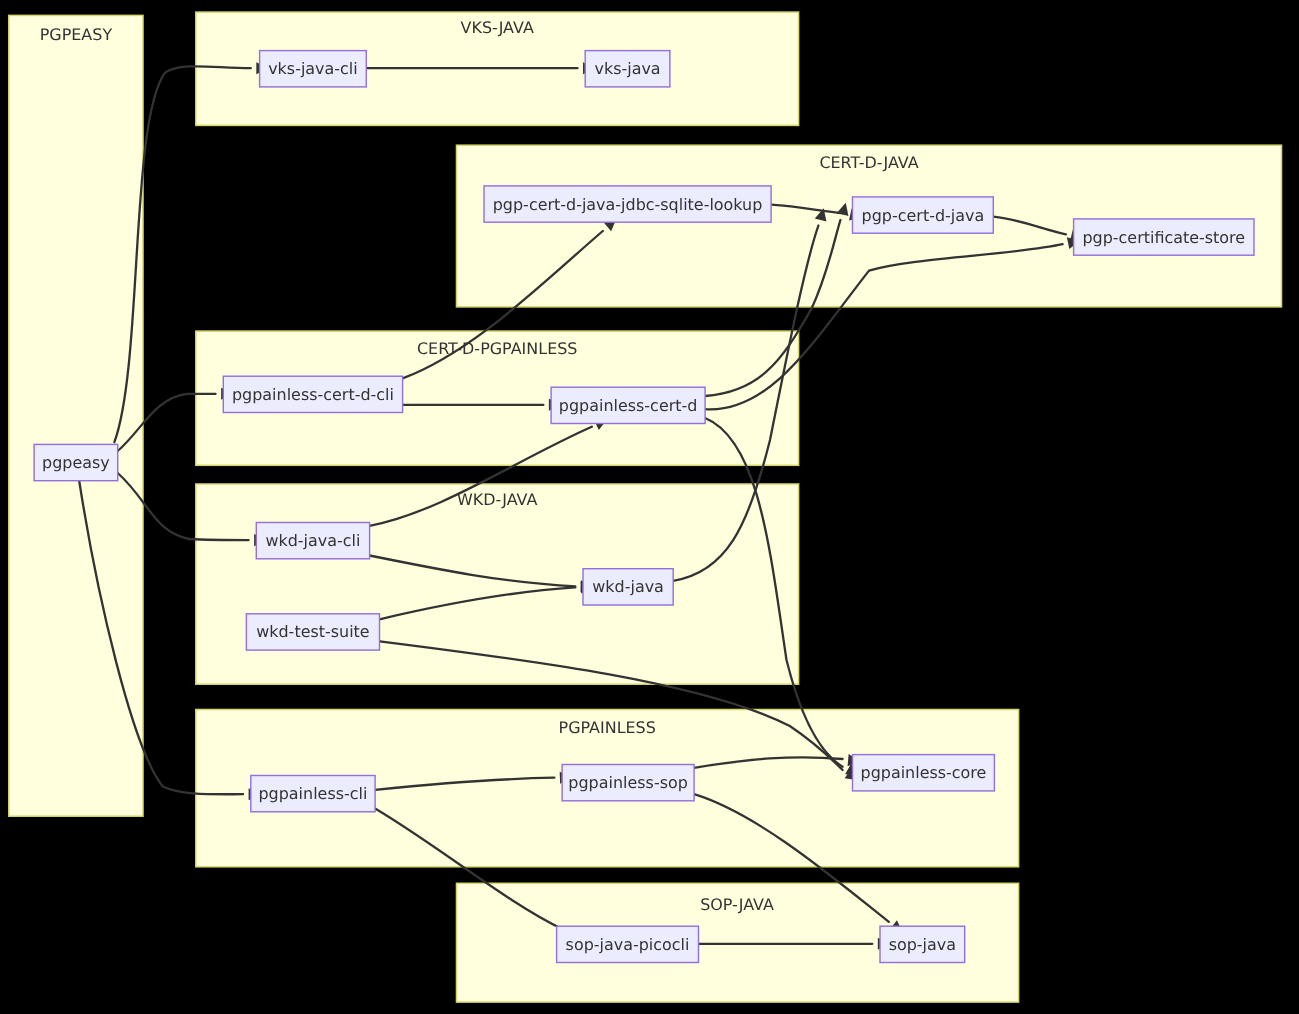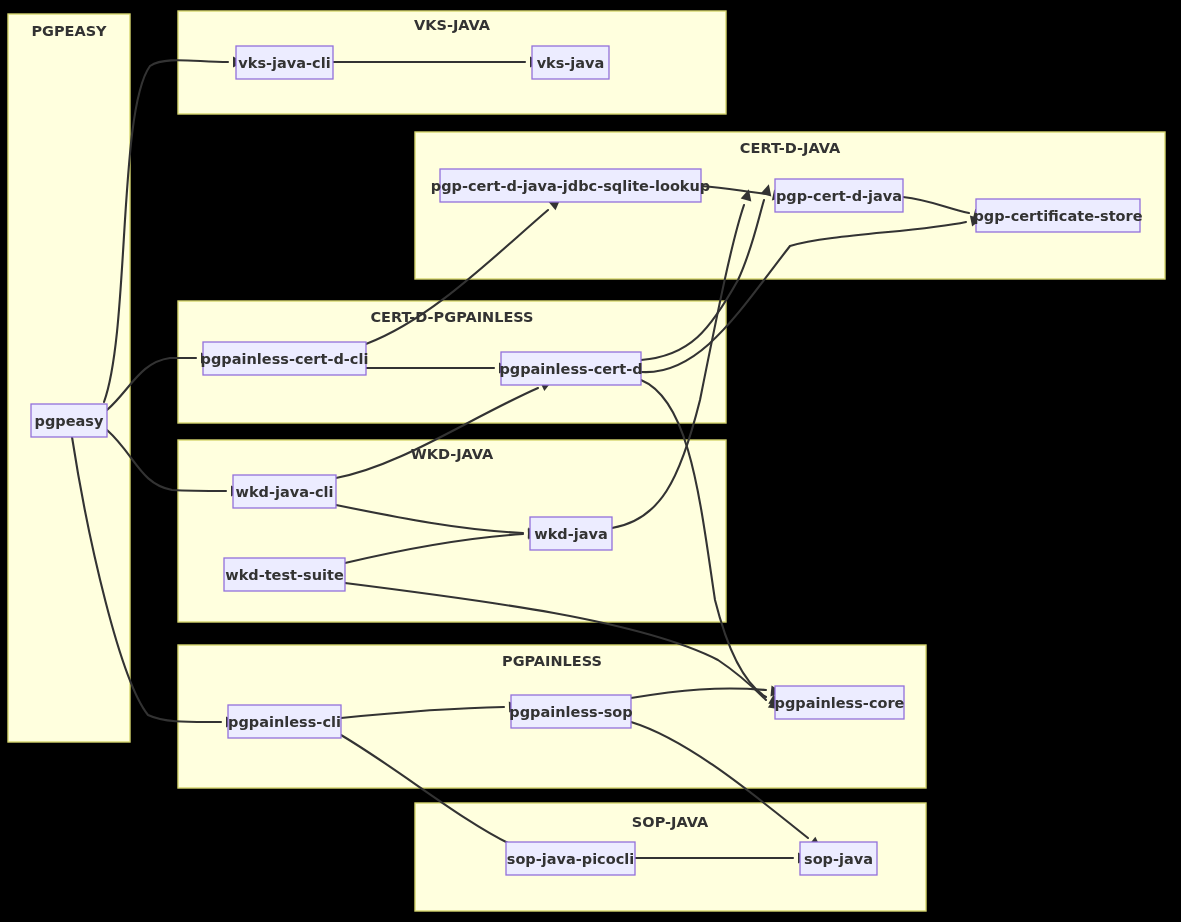--- a/index.html
+++ b/index.html
@@ -1,18 +1,18 @@
 <!DOCTYPE html>
 <html><head>
 <meta charset="utf-8">
 <title>Dependency Graph</title>
 <style>
   html,body{margin:0;padding:0;background:#000;}
   #stage{position:relative;width:1181px;height:922px;background:#000;overflow:hidden;
-         font-family:"DejaVu Sans","Liberation Sans",sans-serif;font-weight:bold;}
+         font-family:"DejaVu Sans","Liberation Sans",sans-serif;}
   svg.layer{position:absolute;left:0;top:0;width:1181px;height:922px;}
   .cluster-rect{fill:#ffffde;stroke:#d6d66e;stroke-width:1.4px;}
   .cluster-label{fill:#333333;font-size:14.5px;font-family:"DejaVu Sans","Liberation Sans",sans-serif;
                  text-anchor:middle;dominant-baseline:middle;}
   .node-rect{fill:#ececff;stroke:#9370db;stroke-width:1.3px;}
   .node-label{fill:#333333;font-size:14.5px;font-family:"DejaVu Sans","Liberation Sans",sans-serif;
               text-anchor:middle;dominant-baseline:middle;}
   .edge-path{fill:none;stroke:#333333;stroke-width:2.1px;stroke-linecap:round;}
   .arrow-head{fill:#333333;stroke:none;}
 </style>

